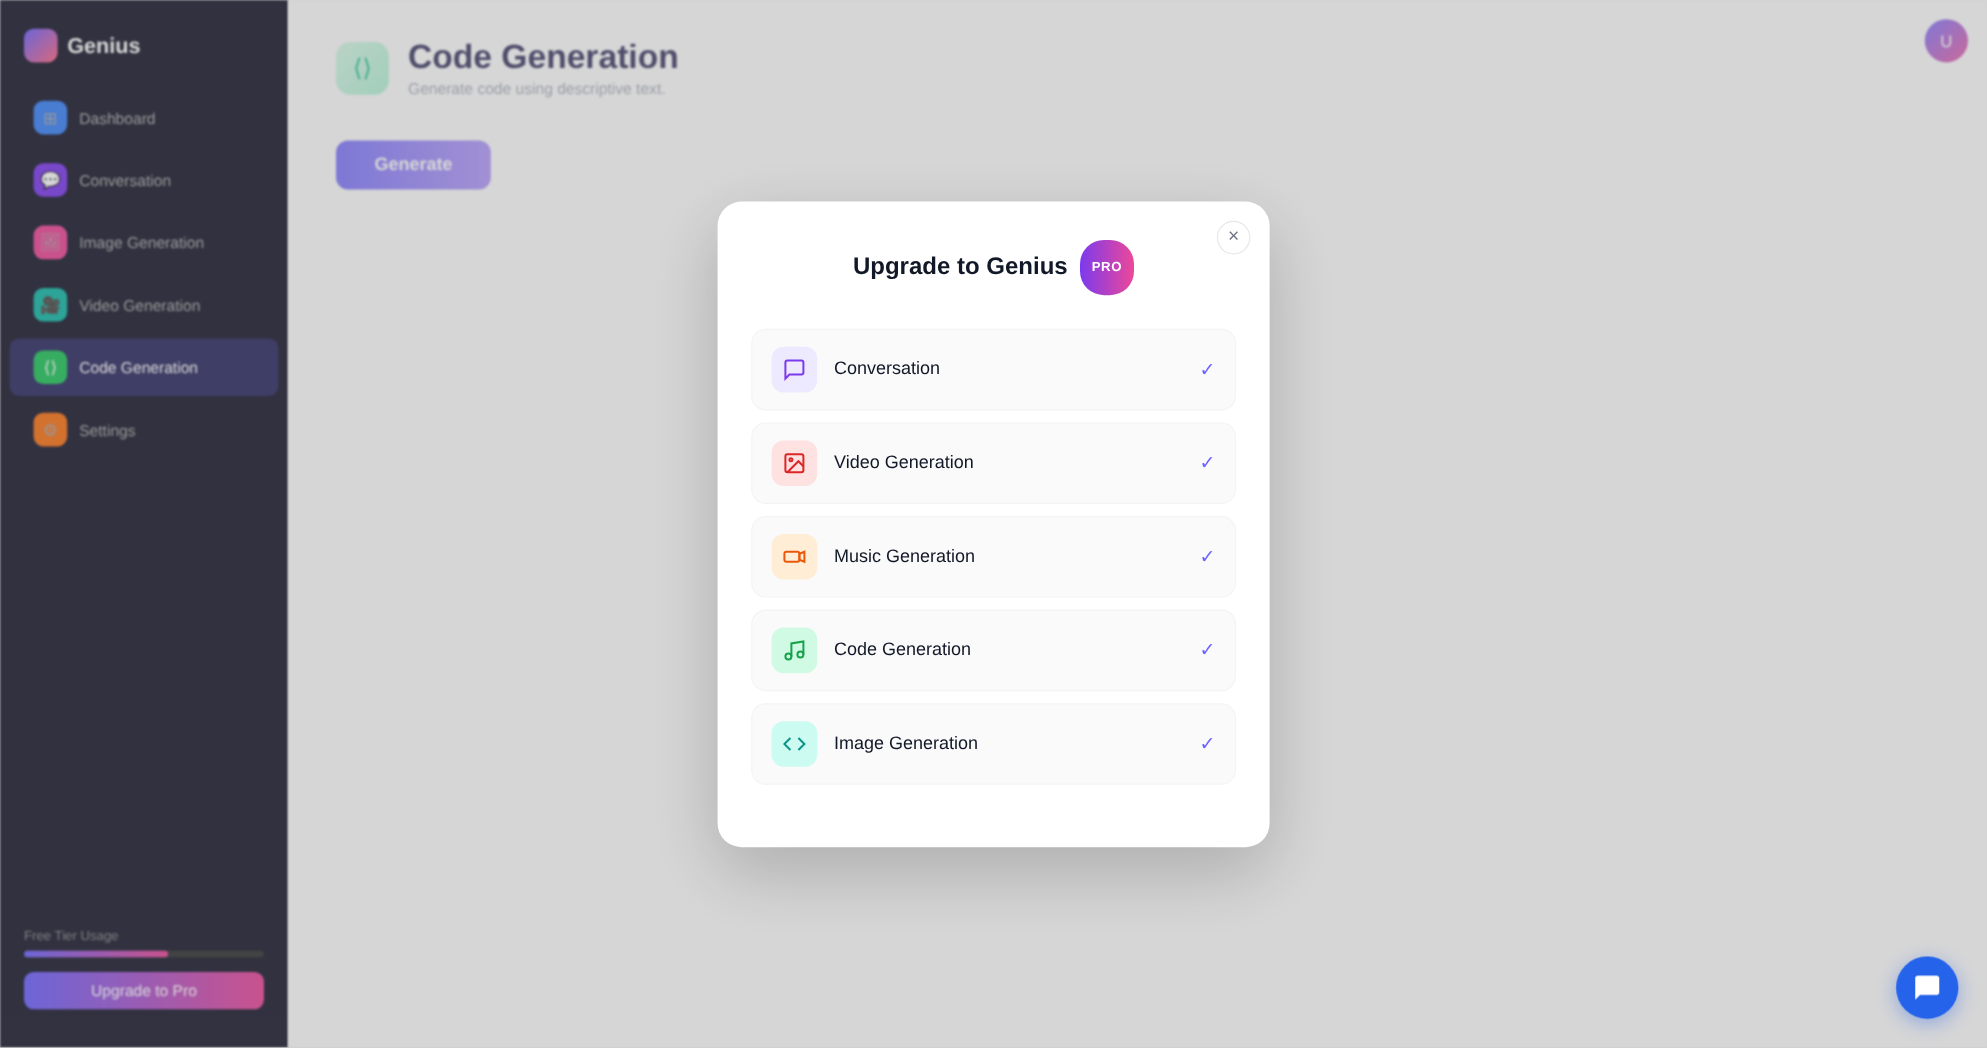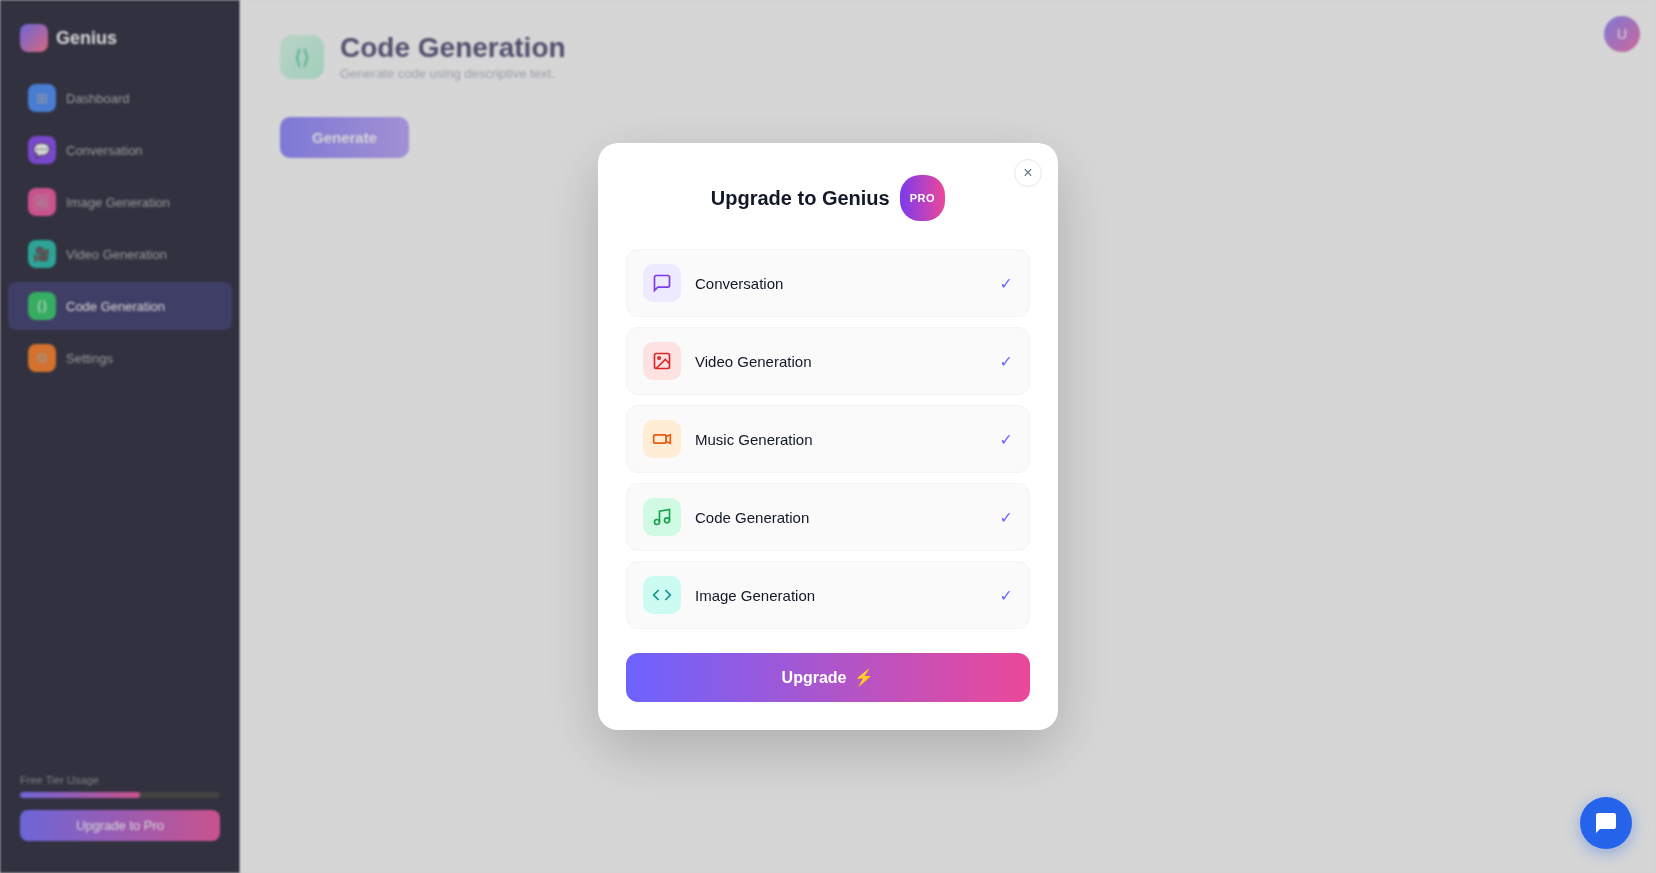--- a/index.html
+++ b/index.html
@@ -455,24 +455,20 @@
             <polyline points="16 18 22 12 16 6"></polyline>
             <polyline points="8 6 2 12 8 18"></polyline>
           </svg>
         </div>
         <span class="feature-name">Image Generation</span>
         <span class="feature-check">✓</span>
       </div>
 
     </div>
 
-    <button class="upgrade-button">
-      <span>Upgrade</span>
-      <span>⚡</span>
-    </button>
   </div>
 </div>
 
 <div class="chat-bubble">
   <svg width="24" height="24" viewBox="0 0 24 24" fill="white">
     <path d="M20 2H4c-1.1 0-2 .9-2 2v18l4-4h14c1.1 0 2-.9 2-2V4c0-1.1-.9-2-2-2z"></path>
   </svg>
 </div>
 
 </body></html>

